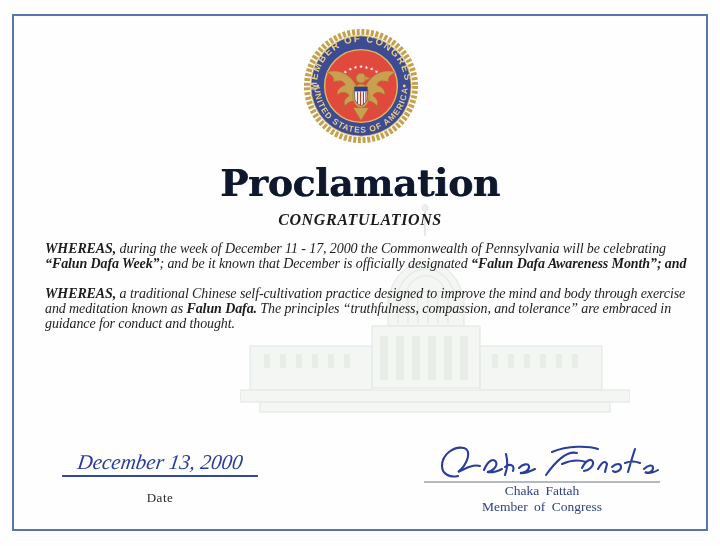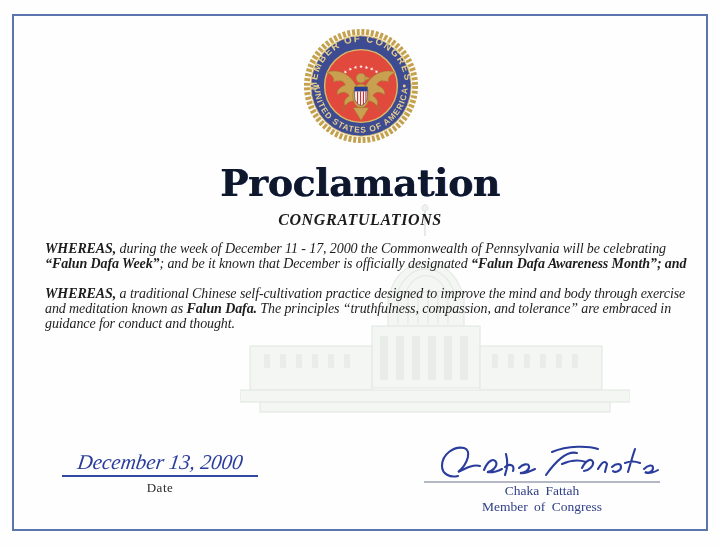--- a/index.html
+++ b/index.html
@@ -30,21 +30,21 @@
   }
   .para{margin:0 0 15px 0;}
   .para .b{font-weight:bold;}
   .watermark{position:absolute;left:240px;top:196px;z-index:1;opacity:0.65;}
   .date-block{position:absolute;left:62px;top:450px;width:196px;text-align:center;z-index:2;}
   .date-hand{
     display:block;font-style:italic;font-size:21px;color:#2a3d9c;
     transform:skewX(-8deg);padding-bottom:3px;white-space:nowrap;
   }
   .date-rule{border-bottom:2px solid #3448a0;margin-top:-3px;}
-  .date-label{font-size:13px;color:#2b2b2b;margin-top:3px;letter-spacing:0.5px;}
+  .date-label{font-size:13px;color:#2b2b2b;margin-top:13px;letter-spacing:0.5px;}
   .sig-block{position:absolute;left:424px;top:440px;width:236px;text-align:center;z-index:2;}
   .sig-svg{display:block;width:236px;height:46px;}
   .sig-rule{border-bottom:2px solid #b3b8c4;margin-top:-5px;}
   .sig-name{font-size:13.5px;color:#2e3f85;margin-top:0;word-spacing:3px;}
   .sig-title{font-size:13.5px;color:#2e3f85;word-spacing:3px;}
 </style>
 </head>
 <body>
 
 <div class="page">

